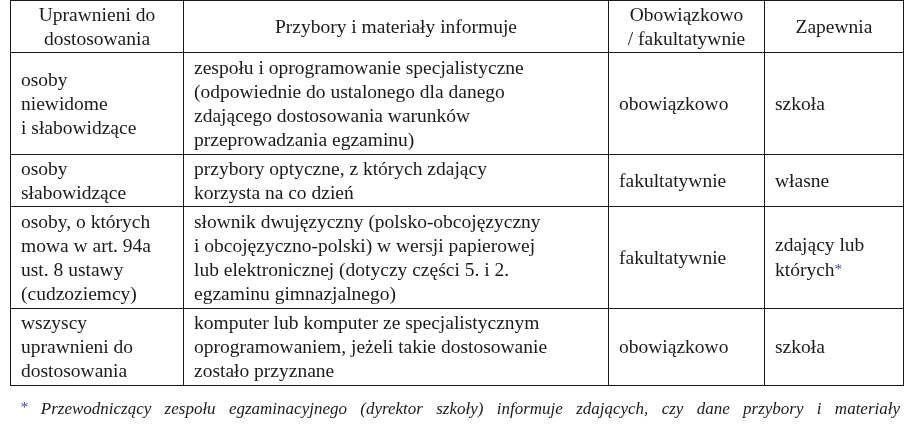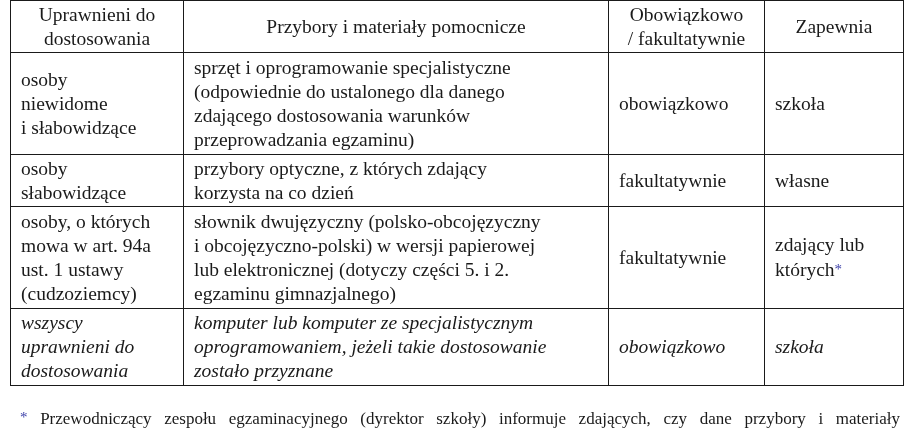--- a/index.html
+++ b/index.html
@@ -9,65 +9,65 @@
                table-layout:fixed; width:893px; }
   table.main td, table.main th { border:1.3px solid #1a1a1a; font-weight:normal;
                font-size:19.5px; line-height:24px; padding:0 0 0 10px; vertical-align:middle;
                text-align:left; }
   table.main th { text-align:center; padding:0 4px; }
   col.c1 { width:173px; } col.c2 { width:425px; } col.c3 { width:156px; } col.c4 { width:139px; }
   tr.hdr { height:52px; }
   tr.r1 { height:102px; }
   tr.r2 { height:52px; }
   tr.r3 { height:102px; }
-  tr.r4 { height:77px;font-style:italic; }
+  tr.r4 { height:77px; }
   .cell-text { white-space:pre-line; display:block; }
   .star { color:#3b3fa8; font-size:15px; vertical-align:2px; }
-  .footnote { position:absolute; left:20px; top:407px; width:880px;
-              font-size:17px; line-height:20px; text-align:justify; text-align-last:left; }
+  .footnote { position:absolute; left:20px; top:397px; width:880px;
+              font-size:17px; line-height:20px; text-align:justify; text-align-last:left;font-style:italic; }
   .footnote .l1 { display:block; text-align:justify; text-align-last:justify; }
   .footnote .l2 { display:block; }
 </style>
 </head>
 <body>
 
 <table class="main">
   <colgroup>
       <col class="c1">
       <col class="c2">
       <col class="c3">
       <col class="c4">
     </colgroup>
   <thead>
     <tr class="hdr">
       <th>
           <span class="cell-text">Uprawnieni do
 dostosowania</span>
         </th>
       <th>
-          <span class="cell-text">Przybory i materiały pomocnicze</span>
+          <span class="cell-text">Przybory i materiały informuje</span>
         </th>
       <th>
           <span class="cell-text">Obowiązkowo
 / fakultatywnie</span>
         </th>
       <th>
           <span class="cell-text">Zapewnia</span>
         </th>
     </tr>
   </thead>
   <tbody>
     <tr class="r1">
       <td>
           <span class="cell-text">osoby
 niewidome
 i słabowidzące</span>
         </td>
       <td>
-          <span class="cell-text">sprzęt i oprogramowanie specjalistyczne
+          <span class="cell-text">zespołu i oprogramowanie specjalistyczne
 (odpowiednie do ustalonego dla danego
 zdającego dostosowania warunków
 przeprowadzania egzaminu)</span>
         </td>
       <td>
           <span class="cell-text">obowiązkowo</span>
         </td>
       <td>
           <span class="cell-text">szkoła</span>
         </td>
@@ -85,21 +85,21 @@
           <span class="cell-text">fakultatywnie</span>
         </td>
       <td>
           <span class="cell-text">własne</span>
         </td>
     </tr>
     <tr class="r3">
       <td>
           <span class="cell-text">osoby, o których
 mowa w art. 94a
-ust. 1 ustawy
+ust. 8 ustawy
 (cudzoziemcy)</span>
         </td>
       <td>
           <span class="cell-text">słownik dwujęzyczny (polsko-obcojęzyczny
 i obcojęzyczno-polski) w wersji papierowej
 lub elektronicznej (dotyczy części 5. i 2.
 egzaminu gimnazjalnego)</span>
         </td>
       <td>
           <span class="cell-text">fakultatywnie</span>

